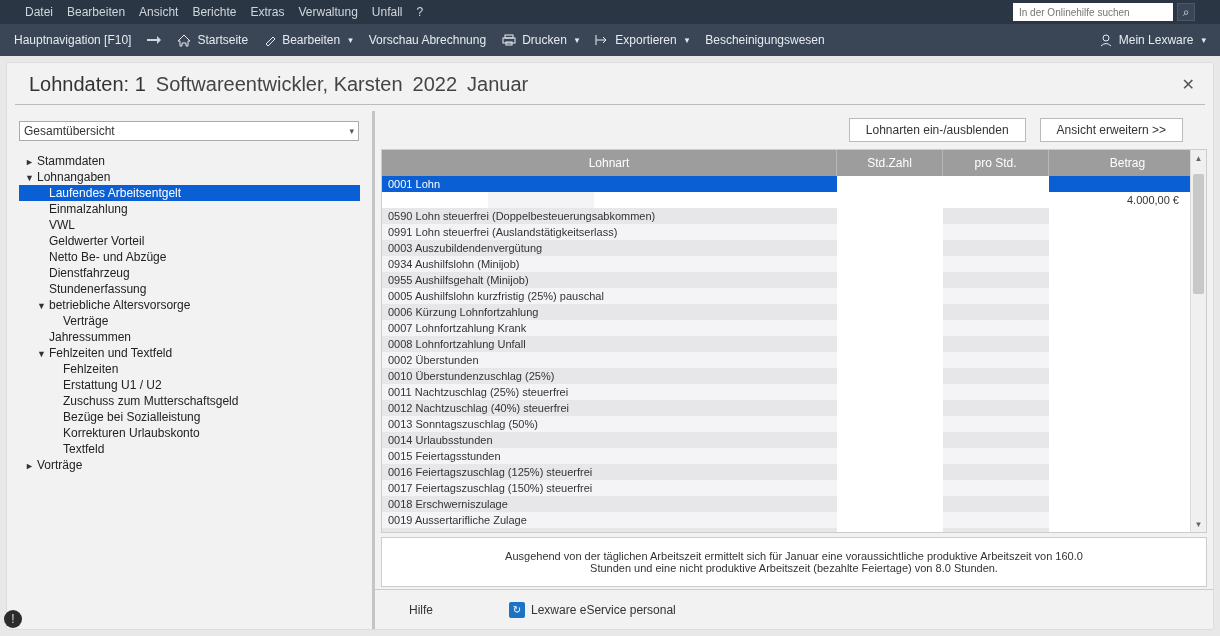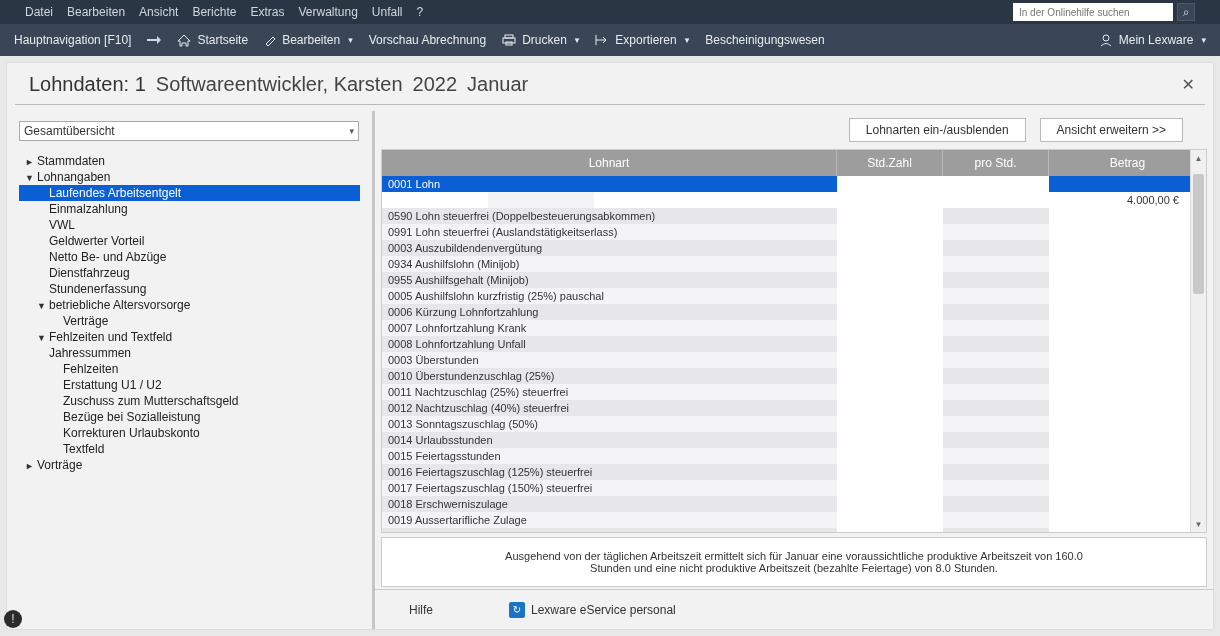--- a/index.html
+++ b/index.html
@@ -189,22 +189,22 @@
           <div class="tree-row lvl0"><span class="arrow">▼</span><span>Lohnangaben</span></div>
           <div class="tree-row lvl1 selected"><span class="arrow"></span><span>Laufendes Arbeitsentgelt</span></div>
           <div class="tree-row lvl1"><span class="arrow"></span><span>Einmalzahlung</span></div>
           <div class="tree-row lvl1"><span class="arrow"></span><span>VWL</span></div>
           <div class="tree-row lvl1"><span class="arrow"></span><span>Geldwerter Vorteil</span></div>
           <div class="tree-row lvl1"><span class="arrow"></span><span>Netto Be- und Abzüge</span></div>
           <div class="tree-row lvl1"><span class="arrow"></span><span>Dienstfahrzeug</span></div>
           <div class="tree-row lvl1"><span class="arrow"></span><span>Stundenerfassung</span></div>
           <div class="tree-row lvl1"><span class="arrow">▼</span><span>betriebliche Altersvorsorge</span></div>
           <div class="tree-row lvl2"><span class="arrow"></span><span>Verträge</span></div>
+          <div class="tree-row lvl1"><span class="arrow"></span><span>Jahressummen</span></div>
           <div class="tree-row lvl1"><span class="arrow">▼</span><span>Fehlzeiten und Textfeld</span></div>
-          <div class="tree-row lvl1"><span class="arrow"></span><span>Jahressummen</span></div>
           <div class="tree-row lvl2"><span class="arrow"></span><span>Fehlzeiten</span></div>
           <div class="tree-row lvl2"><span class="arrow"></span><span>Erstattung U1 / U2</span></div>
           <div class="tree-row lvl2"><span class="arrow"></span><span>Zuschuss zum Mutterschaftsgeld</span></div>
           <div class="tree-row lvl2"><span class="arrow"></span><span>Bezüge bei Sozialleistung</span></div>
           <div class="tree-row lvl2"><span class="arrow"></span><span>Korrekturen Urlaubskonto</span></div>
           <div class="tree-row lvl2"><span class="arrow"></span><span>Textfeld</span></div>
           <div class="tree-row lvl0"><span class="arrow">►</span><span>Vorträge</span></div>
         </div>
     </div>
 
@@ -281,21 +281,21 @@
               <div class="td pro"></div>
               <div class="td betr"></div>
             </div>
             <div class="tr">
               <div class="td lohn">0008 Lohnfortzahlung Unfall</div>
               <div class="td std"></div>
               <div class="td pro"></div>
               <div class="td betr"></div>
             </div>
             <div class="tr alt">
-              <div class="td lohn">0003 Überstunden</div>
+              <div class="td lohn">0002 Überstunden</div>
               <div class="td std"></div>
               <div class="td pro"></div>
               <div class="td betr"></div>
             </div>
             <div class="tr">
               <div class="td lohn">0010 Überstundenzuschlag (25%)</div>
               <div class="td std"></div>
               <div class="td pro"></div>
               <div class="td betr"></div>
             </div>

